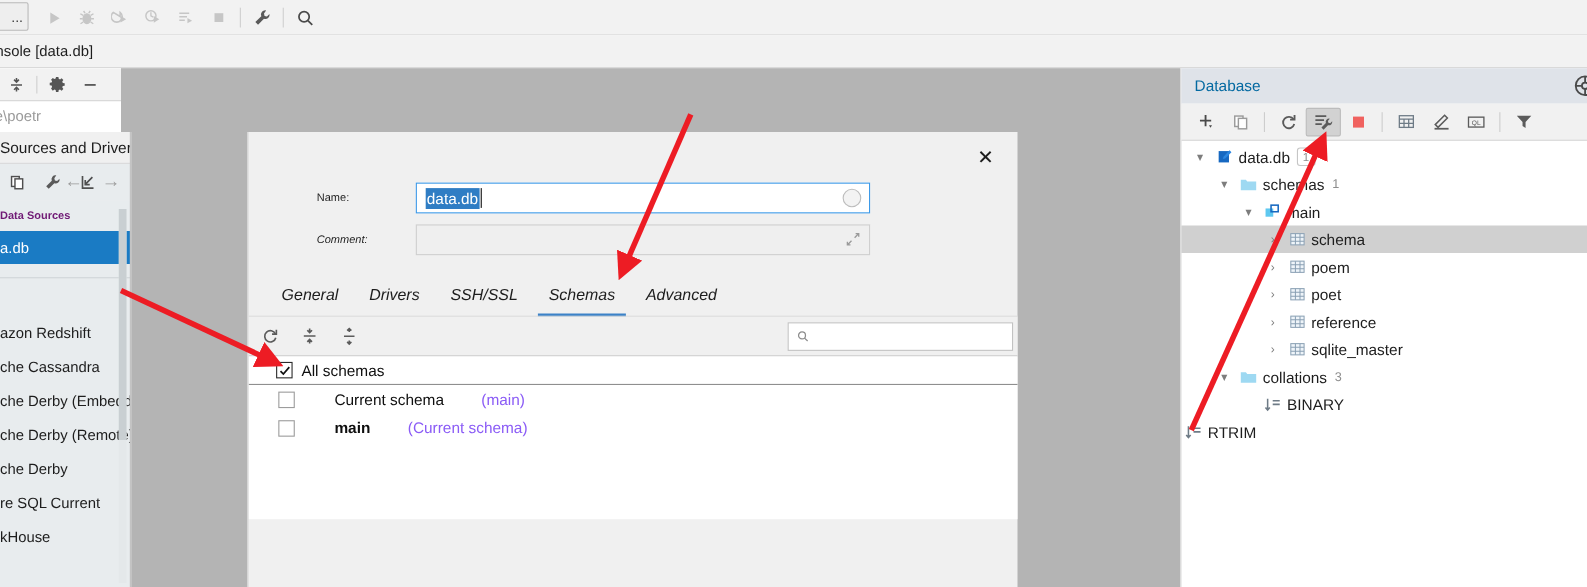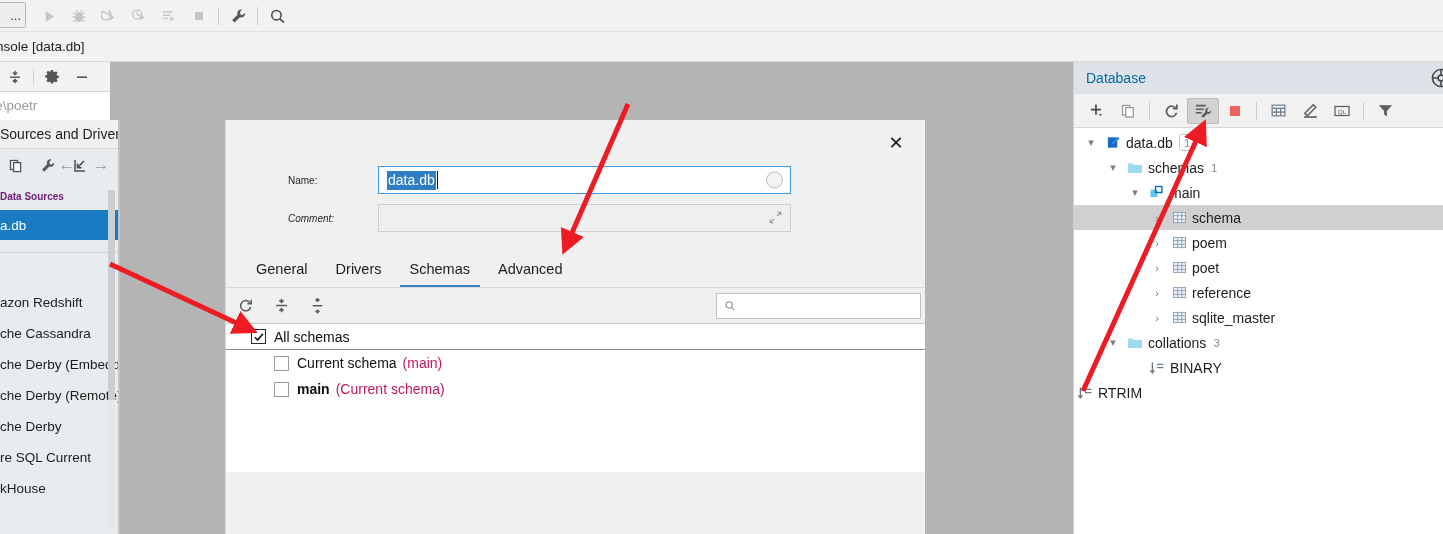--- a/index.html
+++ b/index.html
@@ -155,21 +155,21 @@
     display: flex; align-items: center; padding: 0 8px;
   }
   .expand-ico {
     position: absolute; right: 6px; top: 50%; transform: translateY(-50%);
     width: 16px; height: 16px; color: #9a9a9a;
   }
 
   
   .tabs {
     position: absolute; left: 16px; top: 130px; width: 684px; height: 38px;
-    display: flex; align-items: center;
+    display: flex; align-items: center; font-style: italic;
   }
   .tab {
     height: 38px; display: flex; align-items: center;
     padding: 0 14px; font-size: 14.5px; color: #1d1d1d;
     position: relative; cursor: default; white-space: nowrap;
   }
   .tab.active::after {
     content: ""; position: absolute; left: 4px; right: 4px; bottom: 0;
     height: 3px; background: #3c82c7;
   }
@@ -197,29 +197,29 @@
 
   
   .schema-list {
     position: absolute; left: 0; top: 204px; width: 700px; height: 148px;
     background: #ffffff;
   }
   .sl-row {
     height: 26px; display: flex; align-items: center; padding-left: 25px;
     font-size: 14px; color: #0f0f0f;
   }
-  .sl-row.indent { padding-left: 48px; }
+  .sl-row.indent { padding-left: 27px; gap: 28px; }
   .sl-row.allrow { border-bottom: 1px solid #8f8f8f; }
   .cb {
     width: 15px; height: 15px; border: 1px solid #2b2b2b; background: #ffffff;
     margin-right: 8px; display: flex; align-items: center; justify-content: center;
     flex: none;
   }
   .cb.empty { border-color: #9c9c9c; }
-  .sl-muted { color: #be185d; margin-left: 6px; }
+  .sl-muted { color: #8b5cf6; margin-left: 6px; }
   .sl-bold { font-weight: bold; }
 
   
   .db-panel {
     position: absolute; left: 1073px; top: 62px; width: 370px; height: 472px;
     background: #ffffff; border-left: 1px solid #cfcfcf;
   }
   .db-header {
     height: 32px; background: #dfe3e9;
     display: flex; align-items: center; padding-left: 12px;
@@ -420,20 +420,21 @@
             <path d="M9.5 6.5 L13.5 2.5 M10.5 2.5 H13.5 V5.5"></path>
             <path d="M6.5 9.5 L2.5 13.5 M5.5 13.5 H2.5 V10.5"></path>
           </svg>
         </span>
       </div>
     </div>
 
     <div class="tabs">
       <div class="tab">General</div>
       <div class="tab">Drivers</div>
+      <div class="tab">SSH/SSL</div>
       <div class="tab active">Schemas</div>
       <div class="tab">Advanced</div>
     </div>
     <div class="tabs-underline"></div>
 
     <div class="schema-toolbar">
       <div class="st-ico">
         <svg width="17" height="17" viewBox="0 0 16 16" stroke="#5b5b5b" stroke-width="1.4" fill="none">
           <path d="M12.6 6.2 A4.8 4.8 0 1 0 12.9 9.4"></path>
           <path d="M13.4 2.6 V6.4 H9.7"></path>

